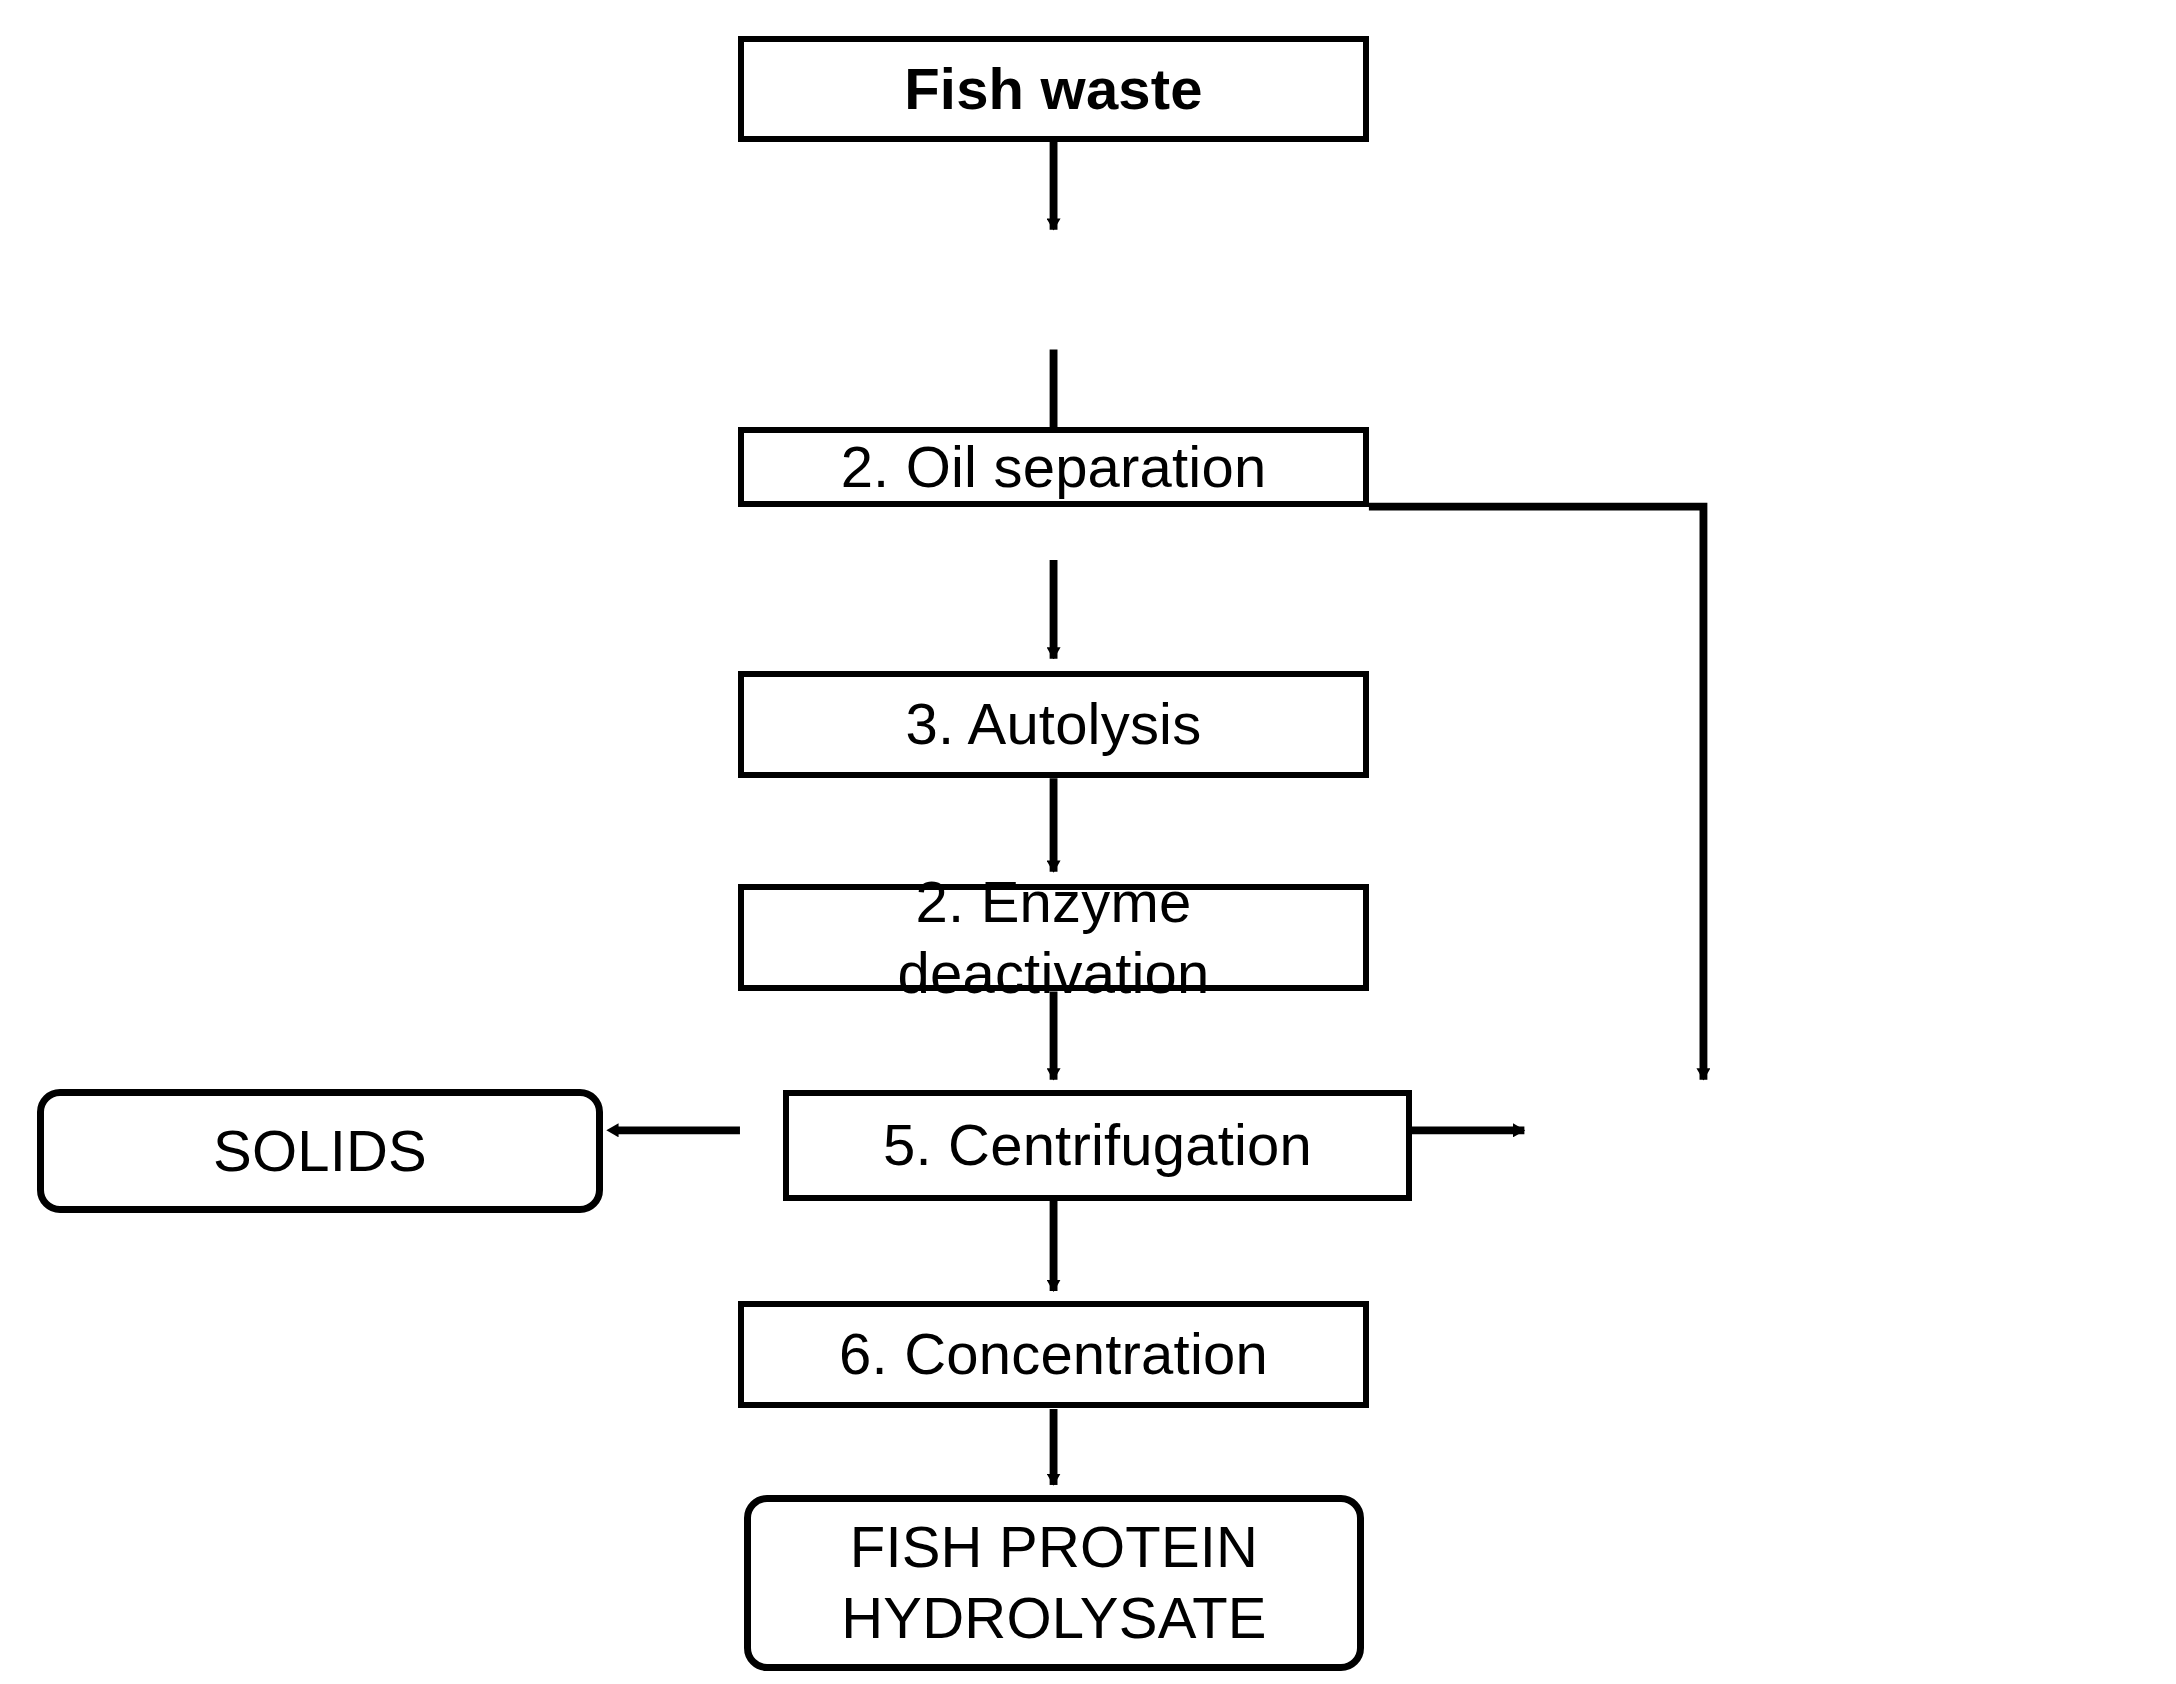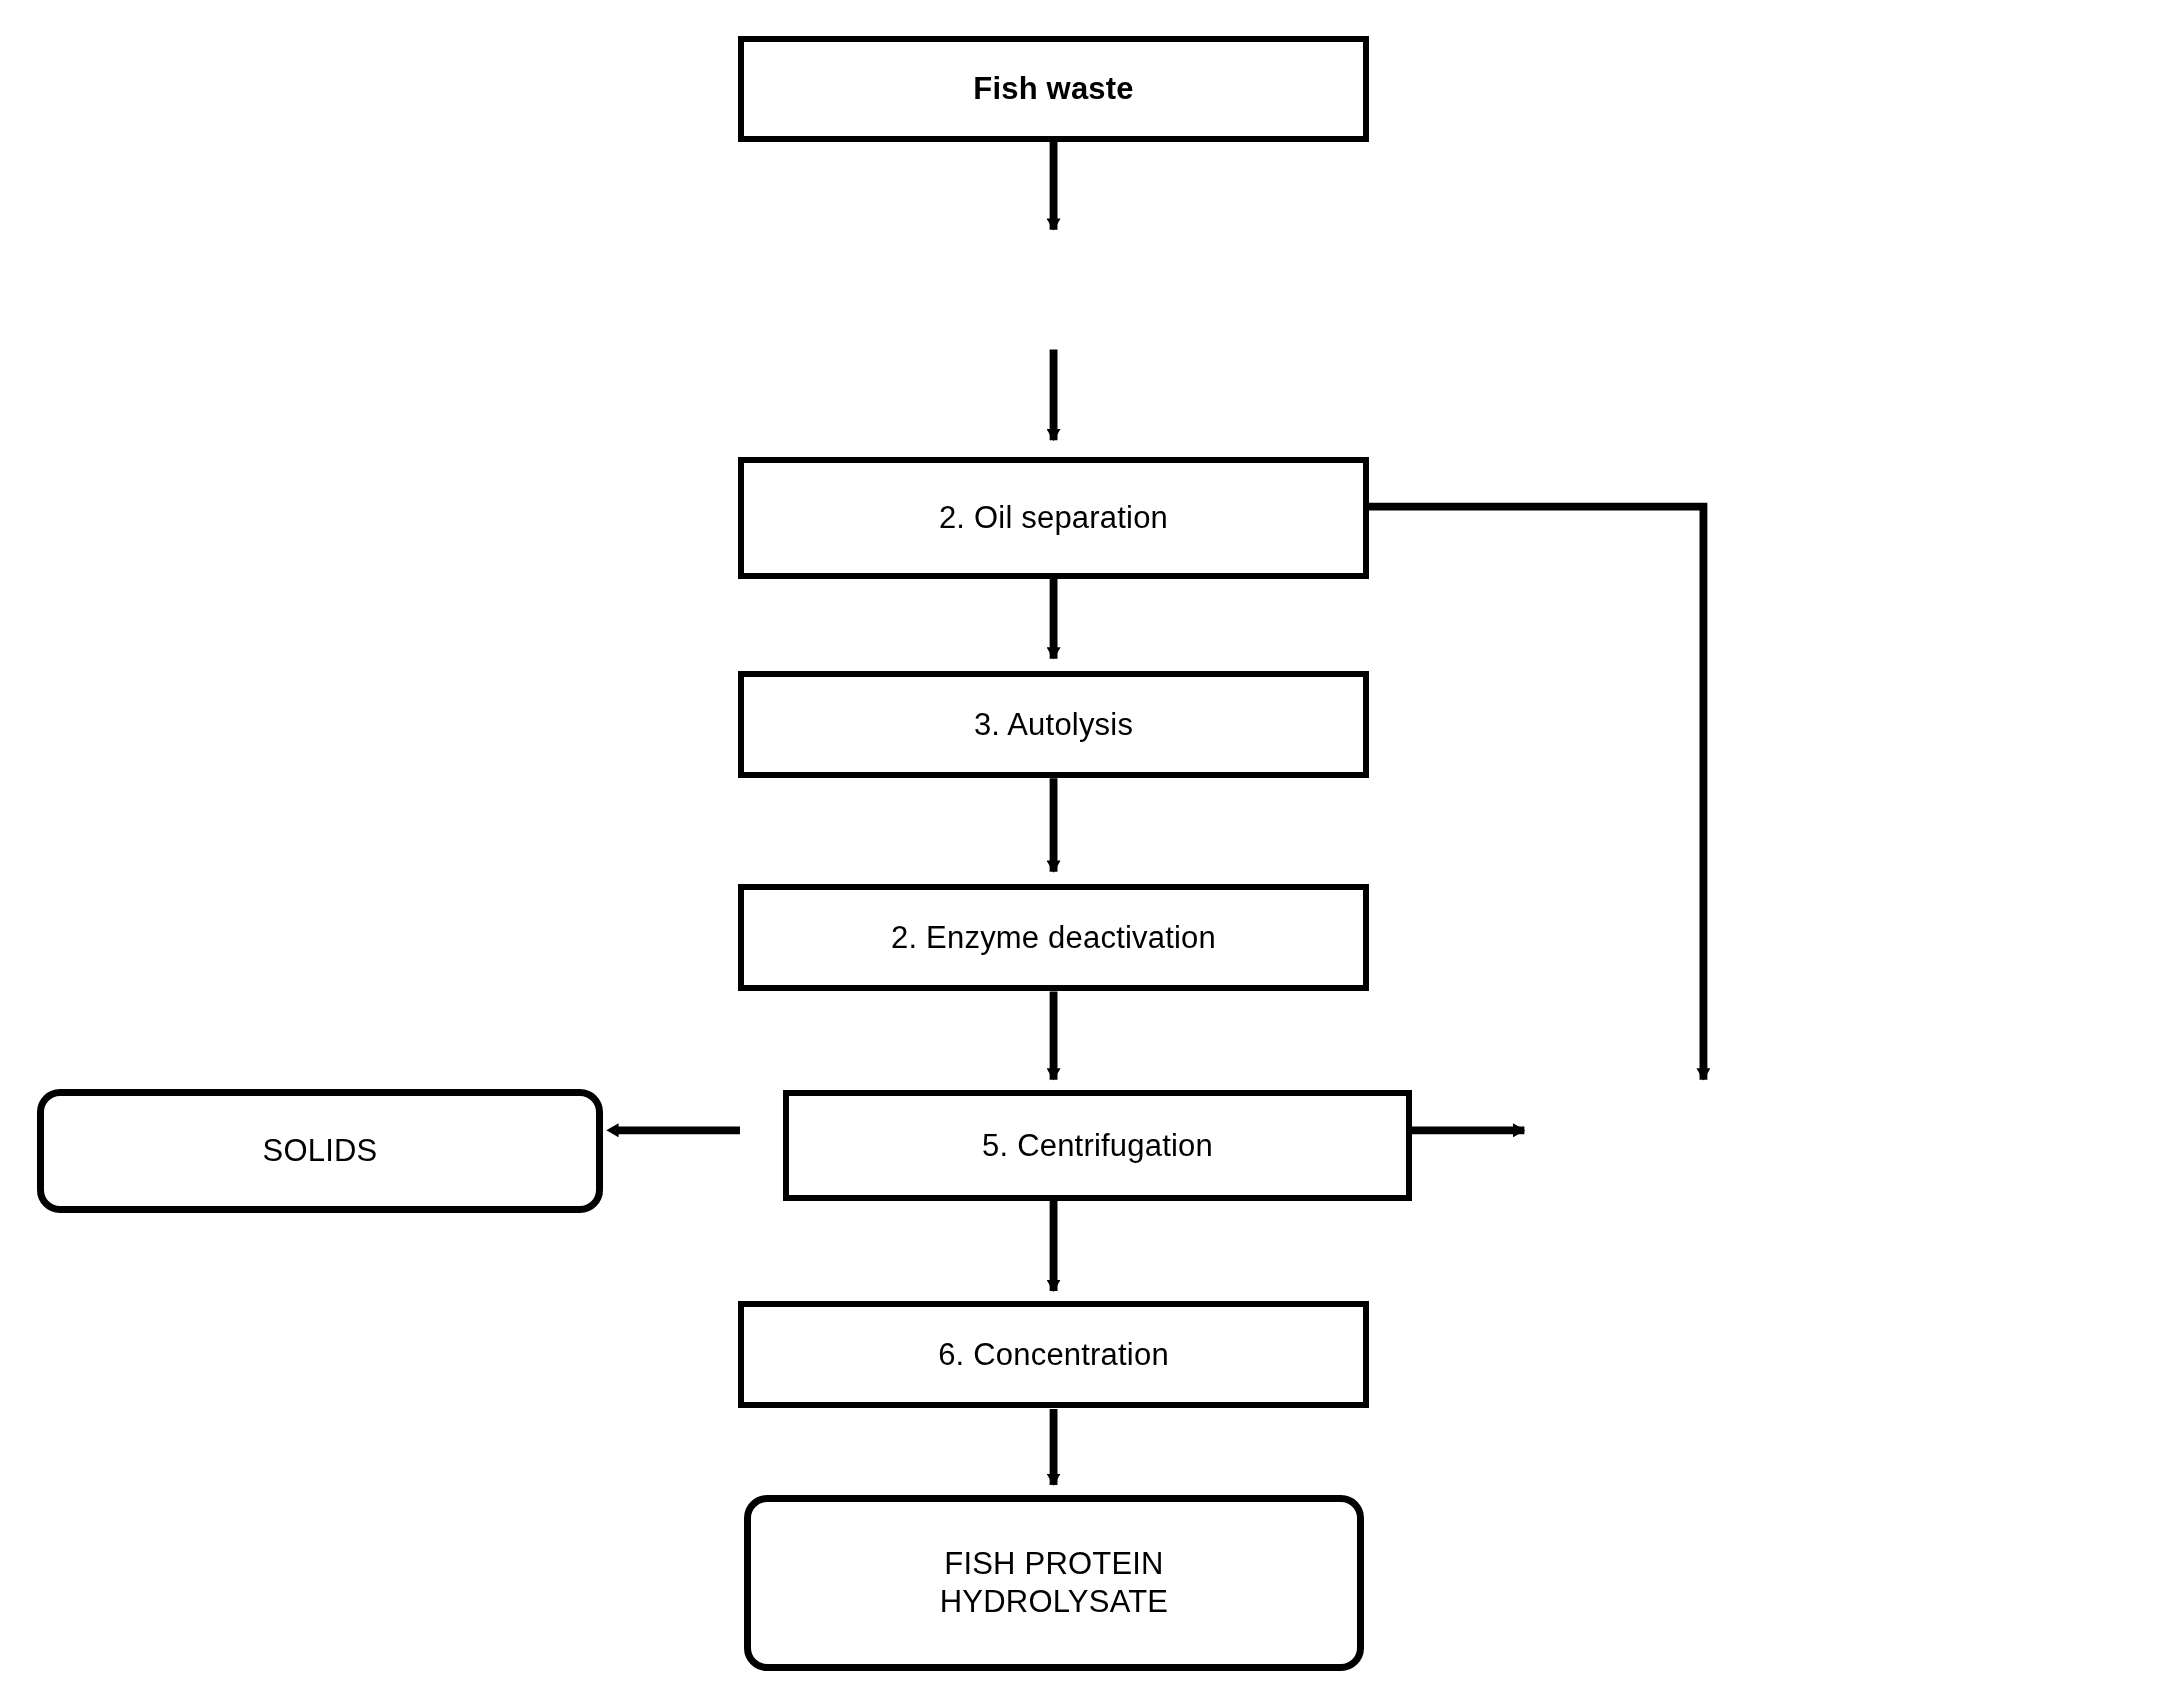--- a/index.html
+++ b/index.html
@@ -29,21 +29,21 @@
     position: absolute;
     box-sizing: border-box;
     border: 6.1px solid #000000;
     background: #ffffff;
     display: flex;
     align-items: center;
     justify-content: center;
     text-align: center;
     color: #000000;
     font-family: "Liberation Sans", sans-serif;
-    font-size: 31px;
+    font-size: 58px;
     font-weight: 400;
     line-height: 1.22;
     letter-spacing: 0.2px;
     z-index: 2;
   }
   .node.bold {
     font-weight: 700;
   }
   .node.rounded {
     border-radius: 23px;
@@ -89,21 +89,21 @@
     </g>
 
     <polyline points="1567,580 1950,580 1950,1236" stroke="#000000" stroke-width="9" fill="none" marker-end="url(#arrowDown)"></polyline>
   </svg>
 
   <div class="node bold" style="left:738px; top:36px; width:631px; height:106px;">
     <span class="label">Fish waste</span>
   </div>
 
 
-  <div class="node" style="left:738px; top:457px; width:631px; height:122px;">
+  <div class="node" style="left:738px; top:427px; width:631px; height:80px;">
     <span class="label">2. Oil separation</span>
   </div>
 
   <div class="node" style="left:738px; top:671px; width:631px; height:107px;">
     <span class="label">3. Autolysis</span>
   </div>
 
   <div class="node" style="left:738px; top:884px; width:631px; height:107px;">
     <span class="label">2. Enzyme deactivation</span>
   </div>

